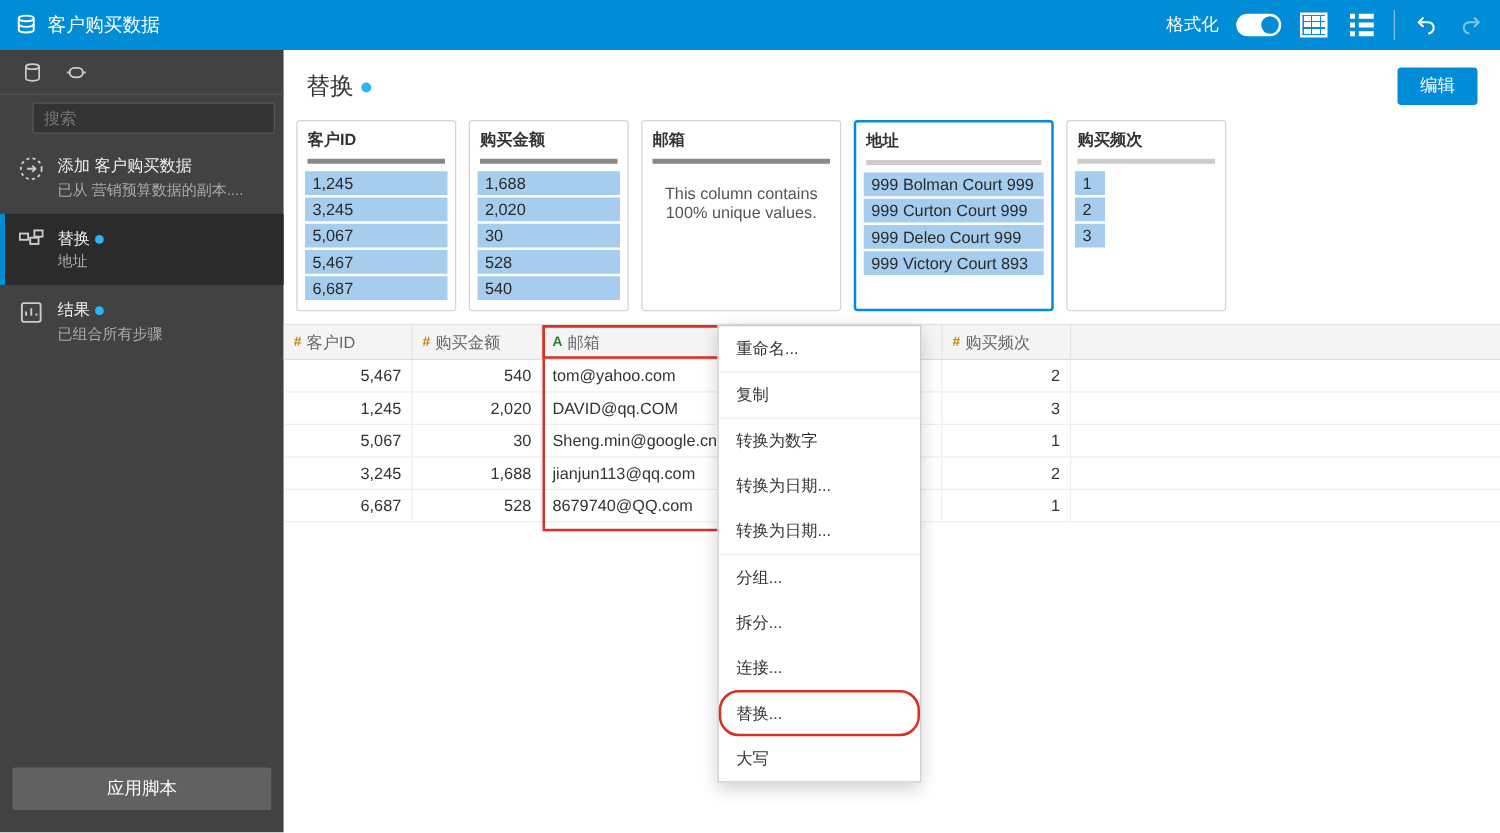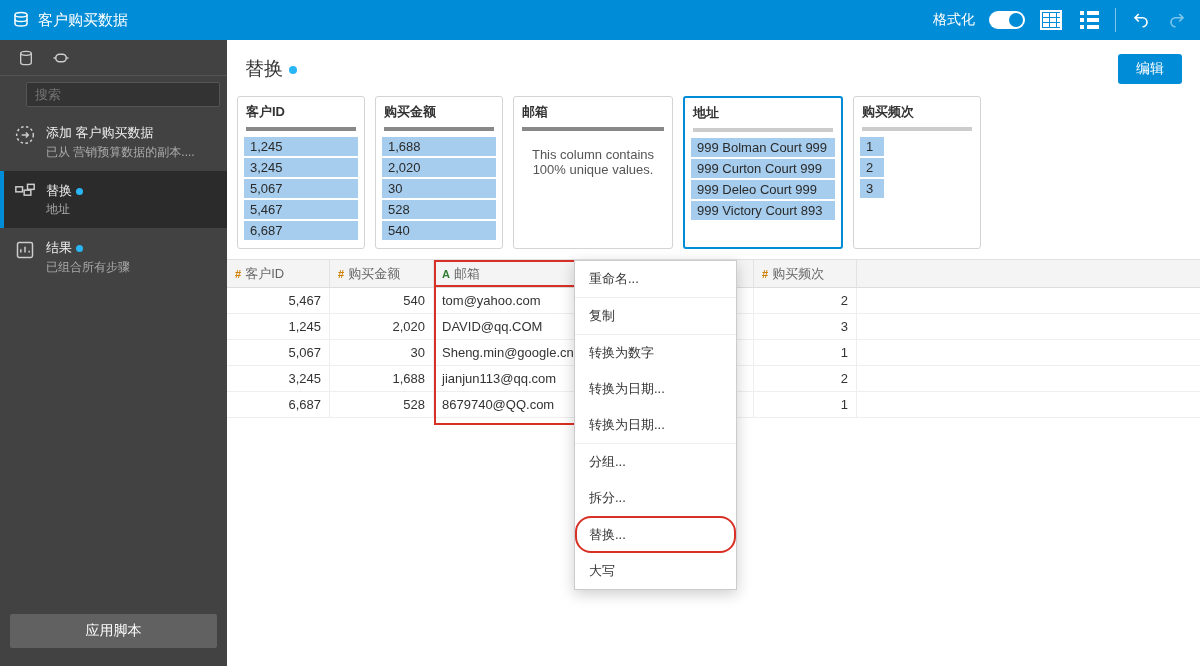--- a/index.html
+++ b/index.html
@@ -321,19 +321,20 @@
       <div class="col3-outline"></div>
 
       <div class="context-menu" id="ctx-menu">
           <div class="mi">重命名...</div>
           <div class="mi sep">复制</div>
           <div class="mi sep">转换为数字</div>
           <div class="mi">转换为日期...</div>
           <div class="mi">转换为日期...</div>
           <div class="mi sep">分组...</div>
           <div class="mi">拆分...</div>
+          <div class="mi">连接...</div>
           <div class="mi sep highlight">替换...</div>
           <div class="mi">大写</div>
         </div>
     </div>
   </div>
 
 </div>
 
 </body></html>

